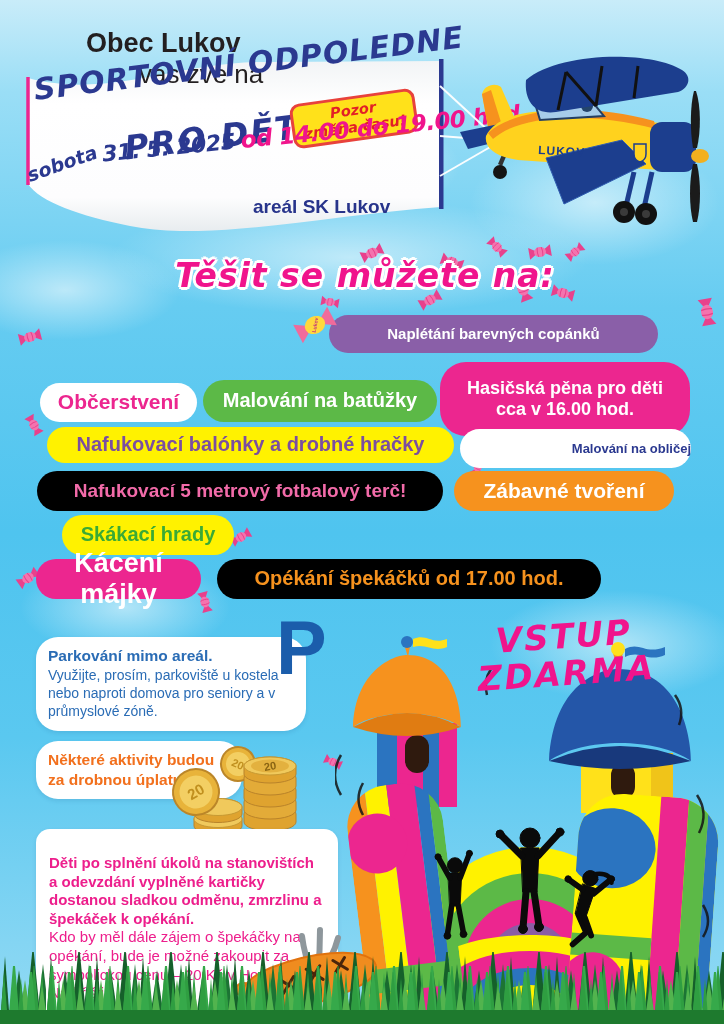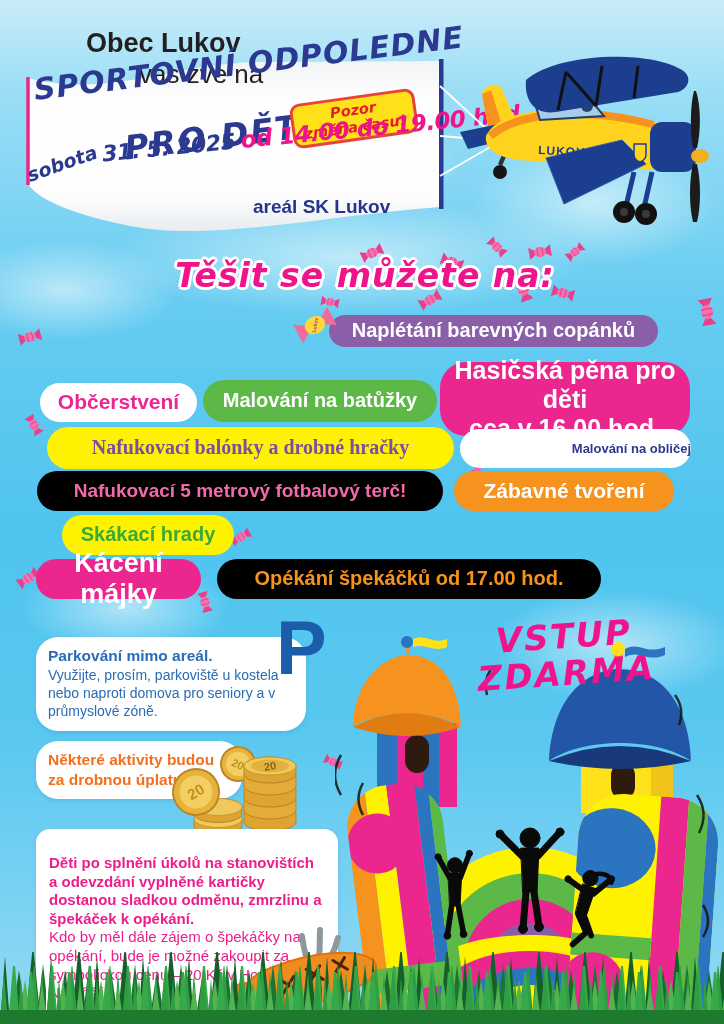--- a/index.html
+++ b/index.html
@@ -21,25 +21,25 @@
   .sobota{display:inline-block;transform:rotate(-14deg) translateY(5px);font-size:19px;color:#2b3990;}
   .datebold{font-size:22px;color:#2b3990;letter-spacing:-.5px;}
   .timebold{font-size:23px;color:#f0148c;letter-spacing:-.5px;}
   .venue{left:253px;top:196px;font-size:19px;font-weight:bold;color:#27348b;}
   .section-title{left:150px;top:256px;width:430px;text-align:center;font-size:33px;color:#f0148c;letter-spacing:1px;
      text-shadow:-2px -2px 0 #fff,2px -2px 0 #fff,-2px 2px 0 #fff,2px 2px 0 #fff,0 -3px 0 #fff,0 3px 0 #fff,-3px 0 0 #fff,3px 0 0 #fff;}
   .pill{position:absolute;display:flex;align-items:center;justify-content:center;font-weight:bold;
         font-family:"Liberation Sans",sans-serif;}
   .pill .lbl{white-space:pre-line;text-align:center;line-height:1.16;}
   .p0{left:92px;top:311px;width:218px;height:61px;border-radius:20px;font-size:21px;}
-  .p1{left:329px;top:315px;width:329px;height:32px;border-radius:19px;font-size:20px;}
+  .p1{left:329px;top:315px;width:329px;height:38px;border-radius:19px;font-size:15px;}
   .p2{left:40px;top:383px;width:157px;height:39px;border-radius:20px;font-size:21px;}
   .p3{left:203px;top:380px;width:234px;height:42px;border-radius:21px;font-size:20px;}
-  .p4{left:440px;top:362px;width:250px;height:74px;border-radius:26px;font-size:25px;}
-  .p5{left:47px;top:427px;width:407px;height:42px;border-radius:21px;font-size:20px;font-family:Liberation Serif, serif;}
+  .p4{left:440px;top:362px;width:250px;height:74px;border-radius:26px;font-size:18px;}
+  .p5{left:47px;top:427px;width:407px;height:36px;border-radius:21px;font-size:20px;}
   .p6{left:460px;top:429px;width:231px;height:39px;border-radius:20px;font-size:13px;justify-content:flex-end;}
   .p7{left:37px;top:471px;width:406px;height:40px;border-radius:20px;font-size:19px;}
   .p8{left:454px;top:471px;width:220px;height:40px;border-radius:20px;font-size:21px;}
   .p9{left:62px;top:515px;width:172px;height:40px;border-radius:20px;font-size:20px;}
   .p10{left:254px;top:513px;width:437px;height:44px;border-radius:22px;font-size:18px;}
   .p11{left:36px;top:559px;width:165px;height:40px;border-radius:20px;font-size:27px;}
   .p12{left:217px;top:559px;width:384px;height:40px;border-radius:20px;font-size:20px;}
   .white-box{position:absolute;background:#fff;border-radius:22px;box-shadow:0 2px 4px rgba(30,90,140,.15);}
   .parking{left:36px;top:637px;width:270px;padding:10px 12px;box-sizing:border-box;}
   .parking .t{font-weight:bold;color:#2a6cb5;font-size:15.5px;margin:0 0 1px 0;}

